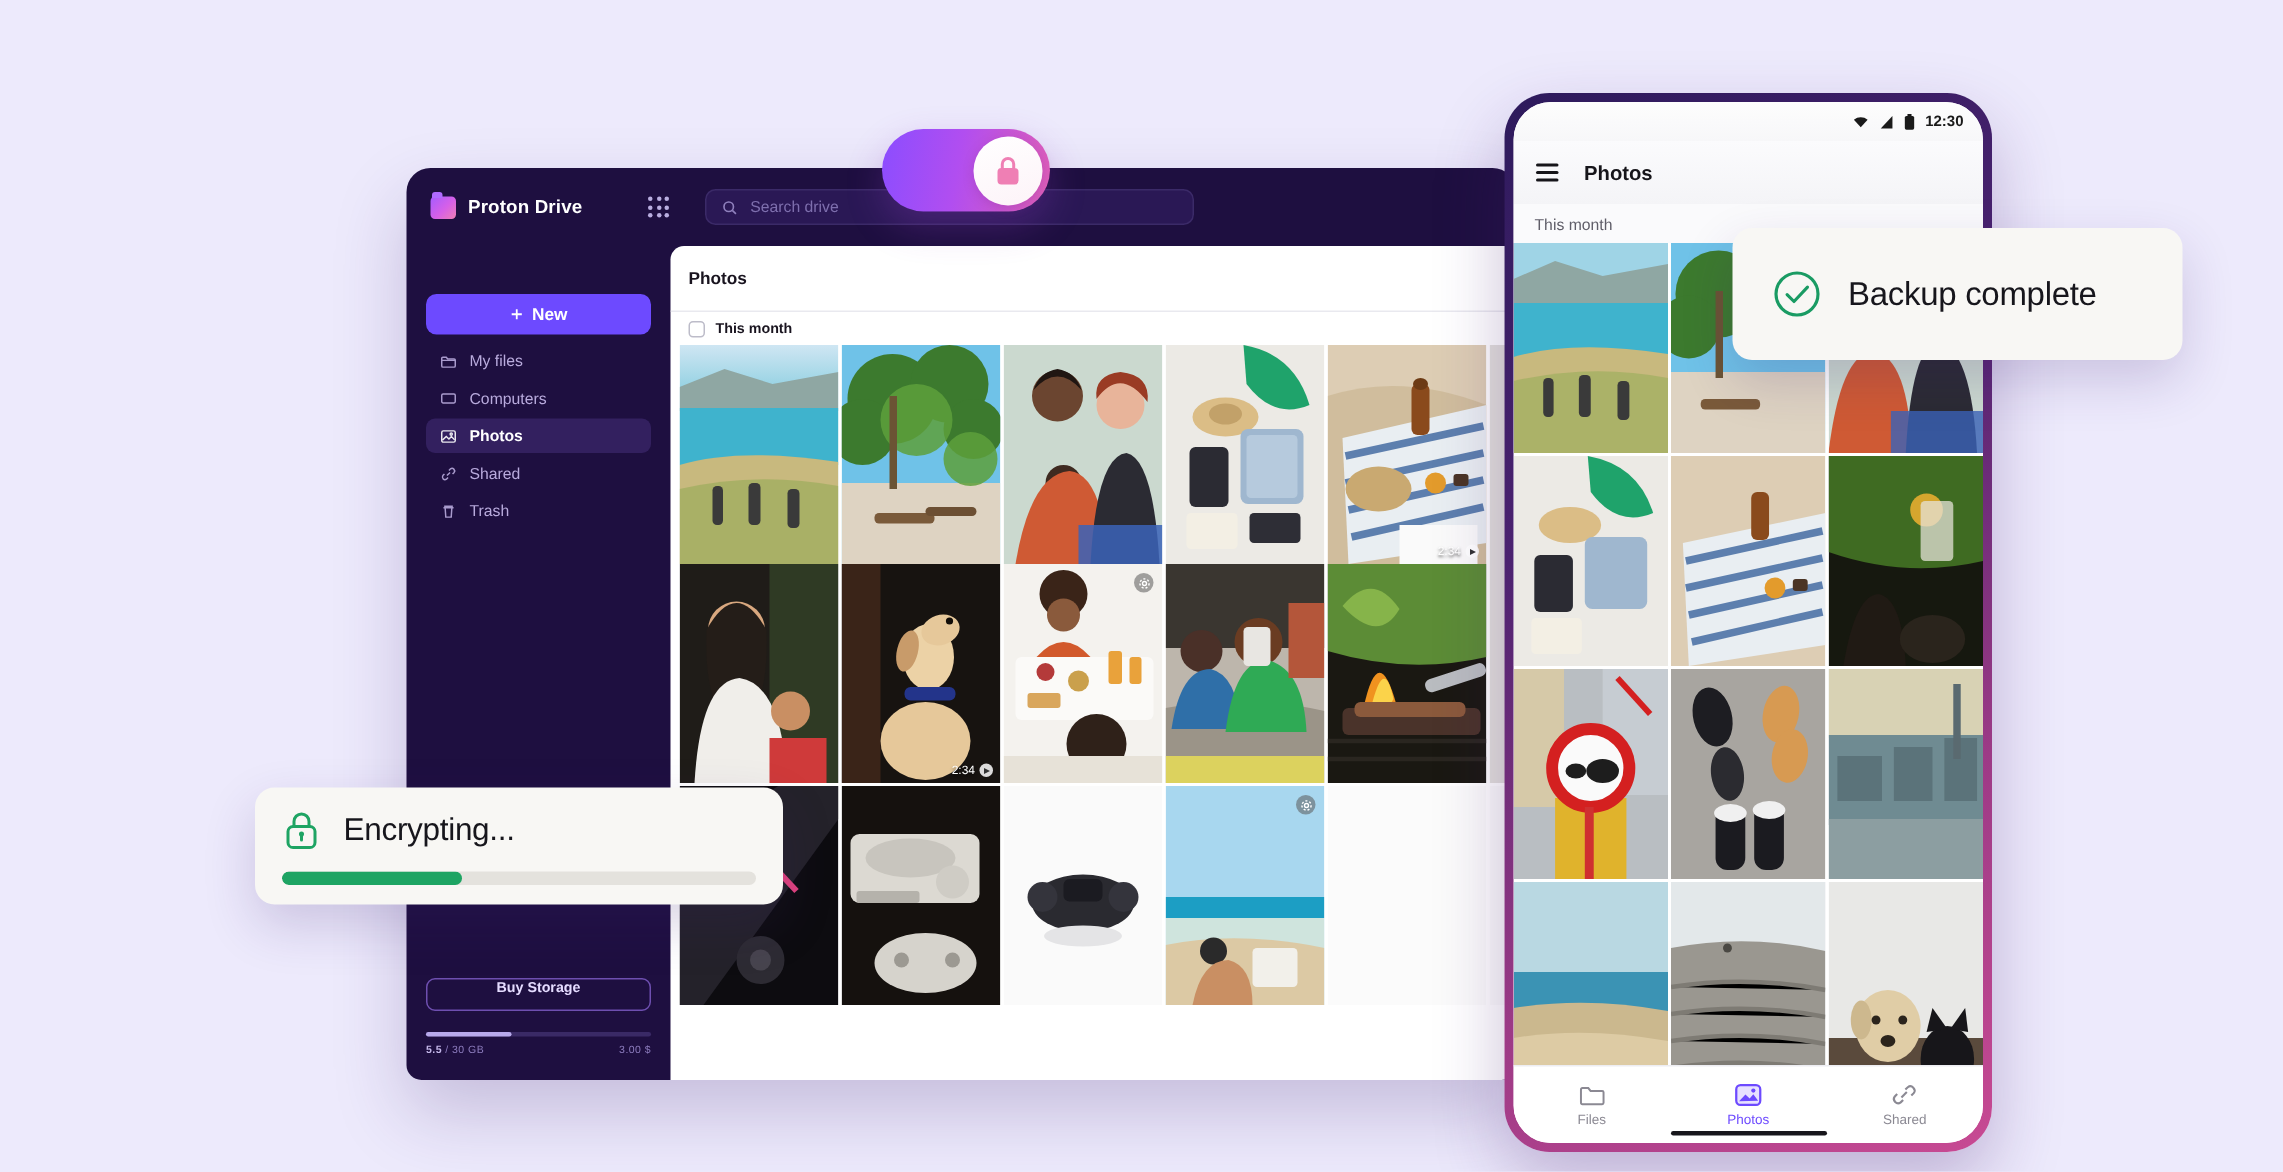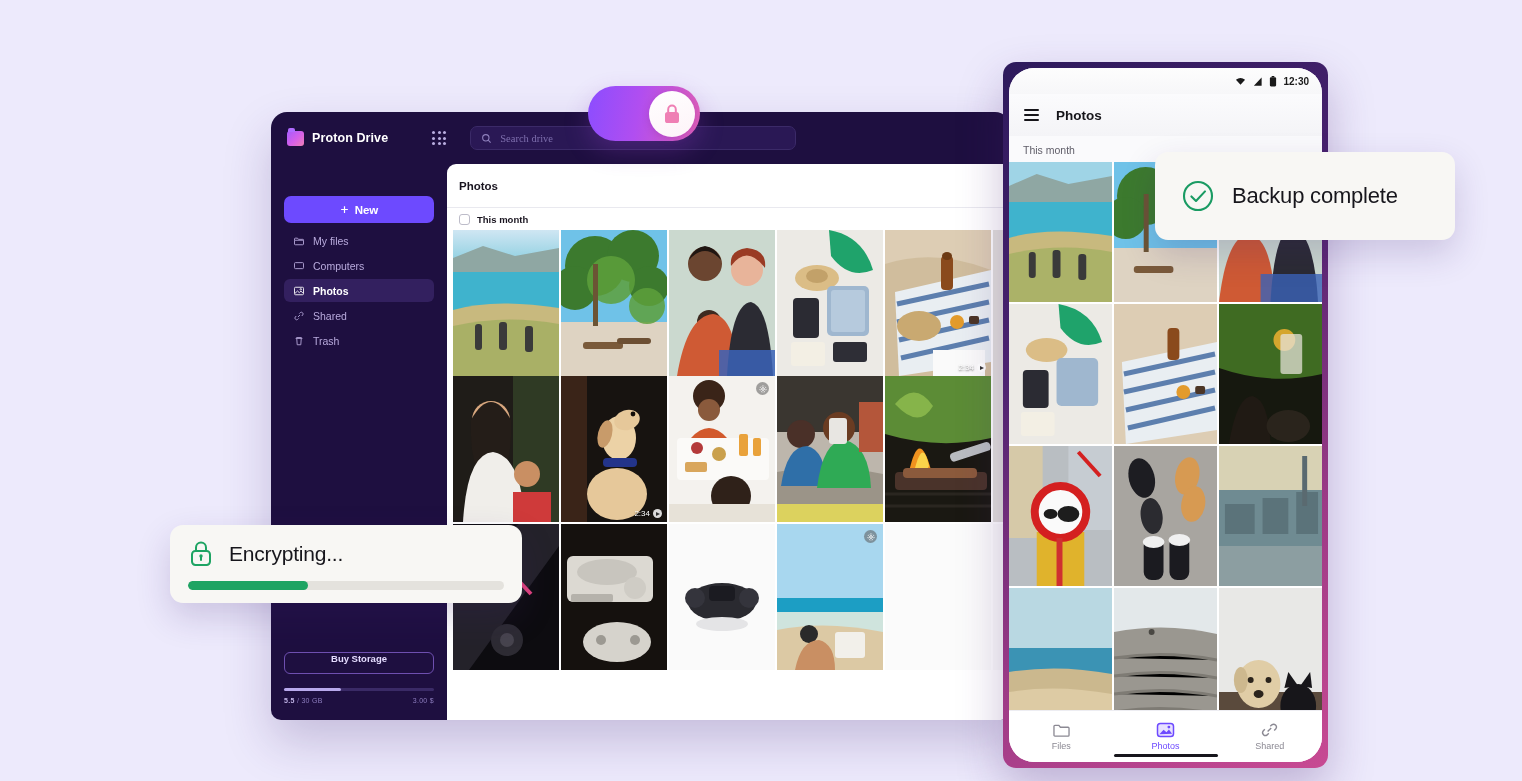--- a/index.html
+++ b/index.html
@@ -37,21 +37,21 @@
   .brand-txt { color:#fff; font-size:12.5px; font-weight:700; letter-spacing:.1px; }
   .apps-grid { display:grid; grid-template-columns:repeat(3,3px); gap:2.5px; margin-left:30px; }
   .apps-grid i { width:3px; height:3px; background:#b9aee0; border-radius:50%; display:block;}
   .searchbar{
     flex:1; height:24px; border-radius:7px;
     border:1px solid #3b2a68; background:#2a1855;
     display:flex; align-items:center; gap:8px; padding:0 10px;
     margin-left:10px; max-width:326px;
   }
   .search-ico{ width:11px;height:11px; flex:none; }
-  .search-ph{ color:#7e6fae; font-size:10.5px;font-family:Liberation Serif, serif; }
+  .search-ph{ color:#7e6fae; font-size:10.5px; }
 
   .desk-body{ display:flex; height:calc(100% - 52px); }
   .sidebar{ width:176px; flex:none; padding:0 13px; position:relative; }
   .new-btn{
     width:100%; height:27px; border-radius:7px; background:#6d4aff;
     color:#fff; font-size:11.5px; font-weight:600;
     display:flex; align-items:center; justify-content:center; gap:6px;
     border:none; cursor:pointer;margin-top:32px;
   }
   .nav{ margin-top:6px; display:flex; flex-direction:column; gap:2px; }
@@ -100,21 +100,21 @@
   .cell .dur .ply{ width:9px;height:9px;border-radius:50%;background:rgba(255,255,255,.85); display:flex;align-items:center;justify-content:center;}
   .cell .dur .ply:after{content:"";border-left:4px solid #333;border-top:2.5px solid transparent;border-bottom:2.5px solid transparent;margin-left:1px;}
   .cell .badge-ic{
     position:absolute; right:6px; top:6px; width:13px;height:13px;border-radius:50%;
     background:rgba(90,90,90,.55); display:flex;align-items:center;justify-content:center;
   }
 
   
   .phone{
     position:absolute; left:1003px; top:62px; width:325px; height:706px;
-    border-radius:13px; padding:6px;
+    border-radius:30px; padding:6px;
     background:linear-gradient(150deg,#2d1a5c 0%, #4b2270 35%, #9c3a86 70%, #c84a93 100%);
     box-shadow:0 20px 46px rgba(70,30,110,.28);
   }
   .screen{
     width:100%;height:100%;border-radius:25px;background:#fff;overflow:hidden;
     display:flex;flex-direction:column; position:relative;
   }
   .status{
     height:26px; display:flex; align-items:center; justify-content:flex-end;
     gap:6px; padding:0 13px 0 0; flex:none;

